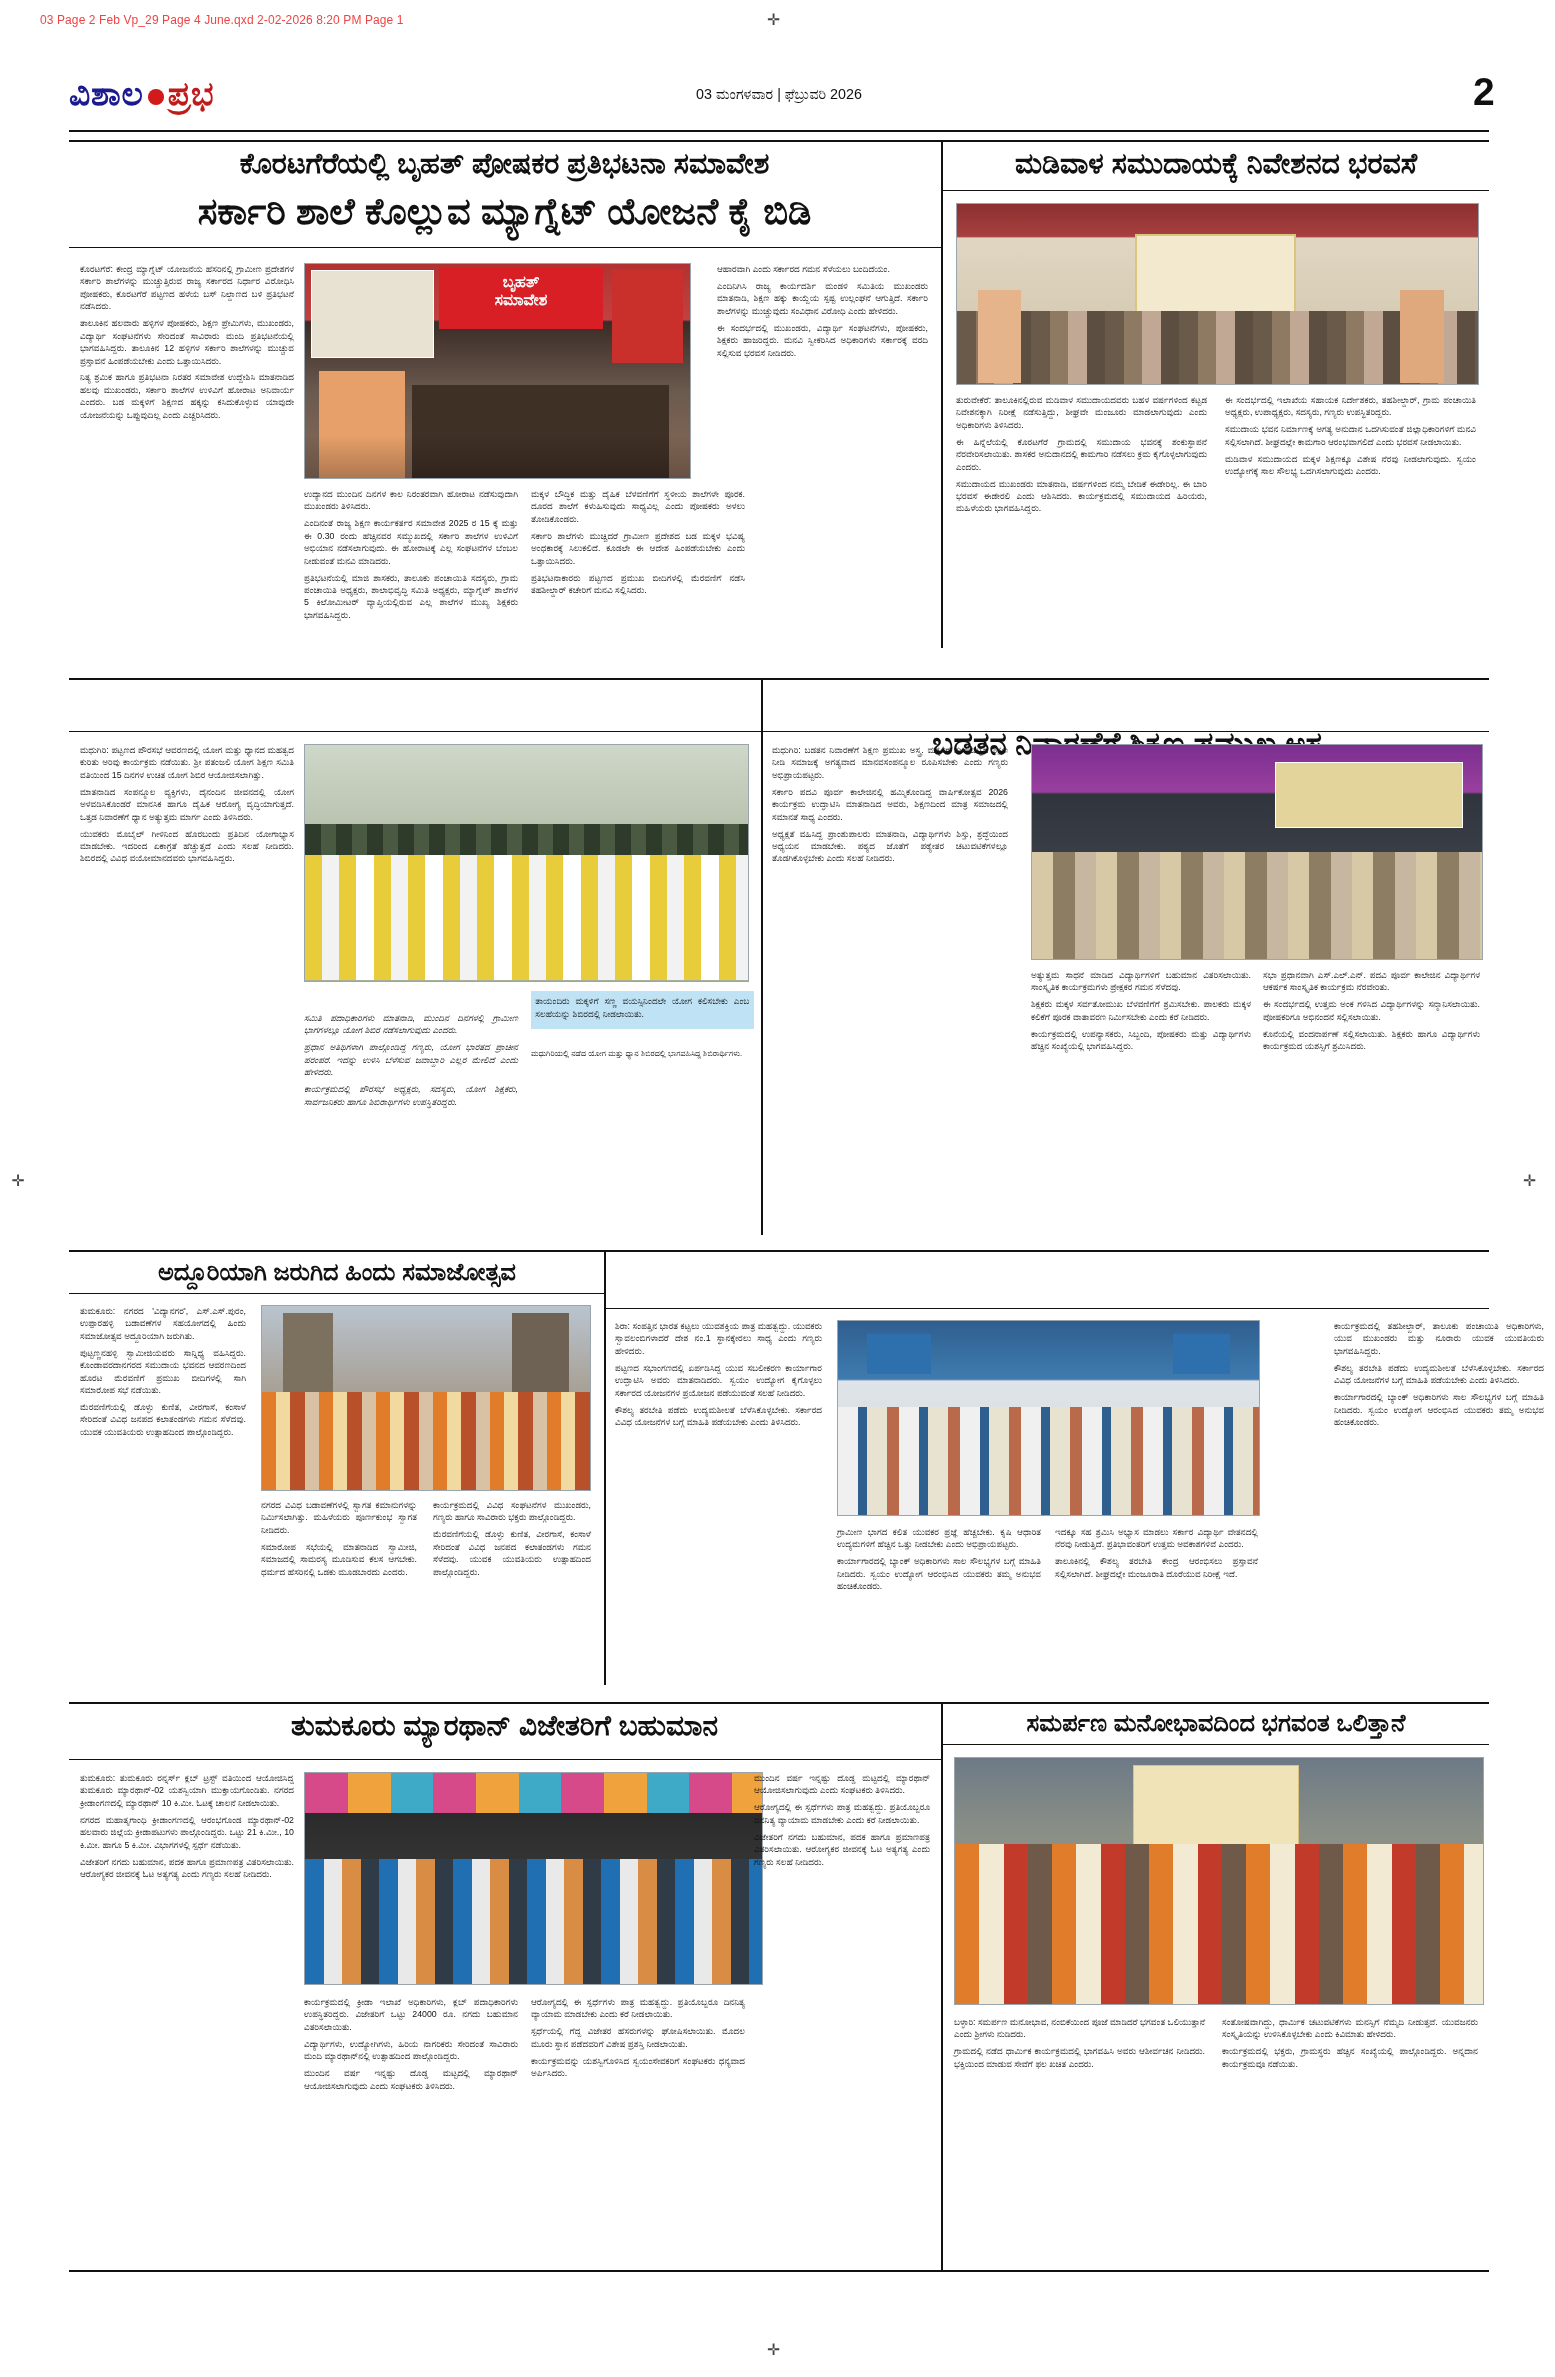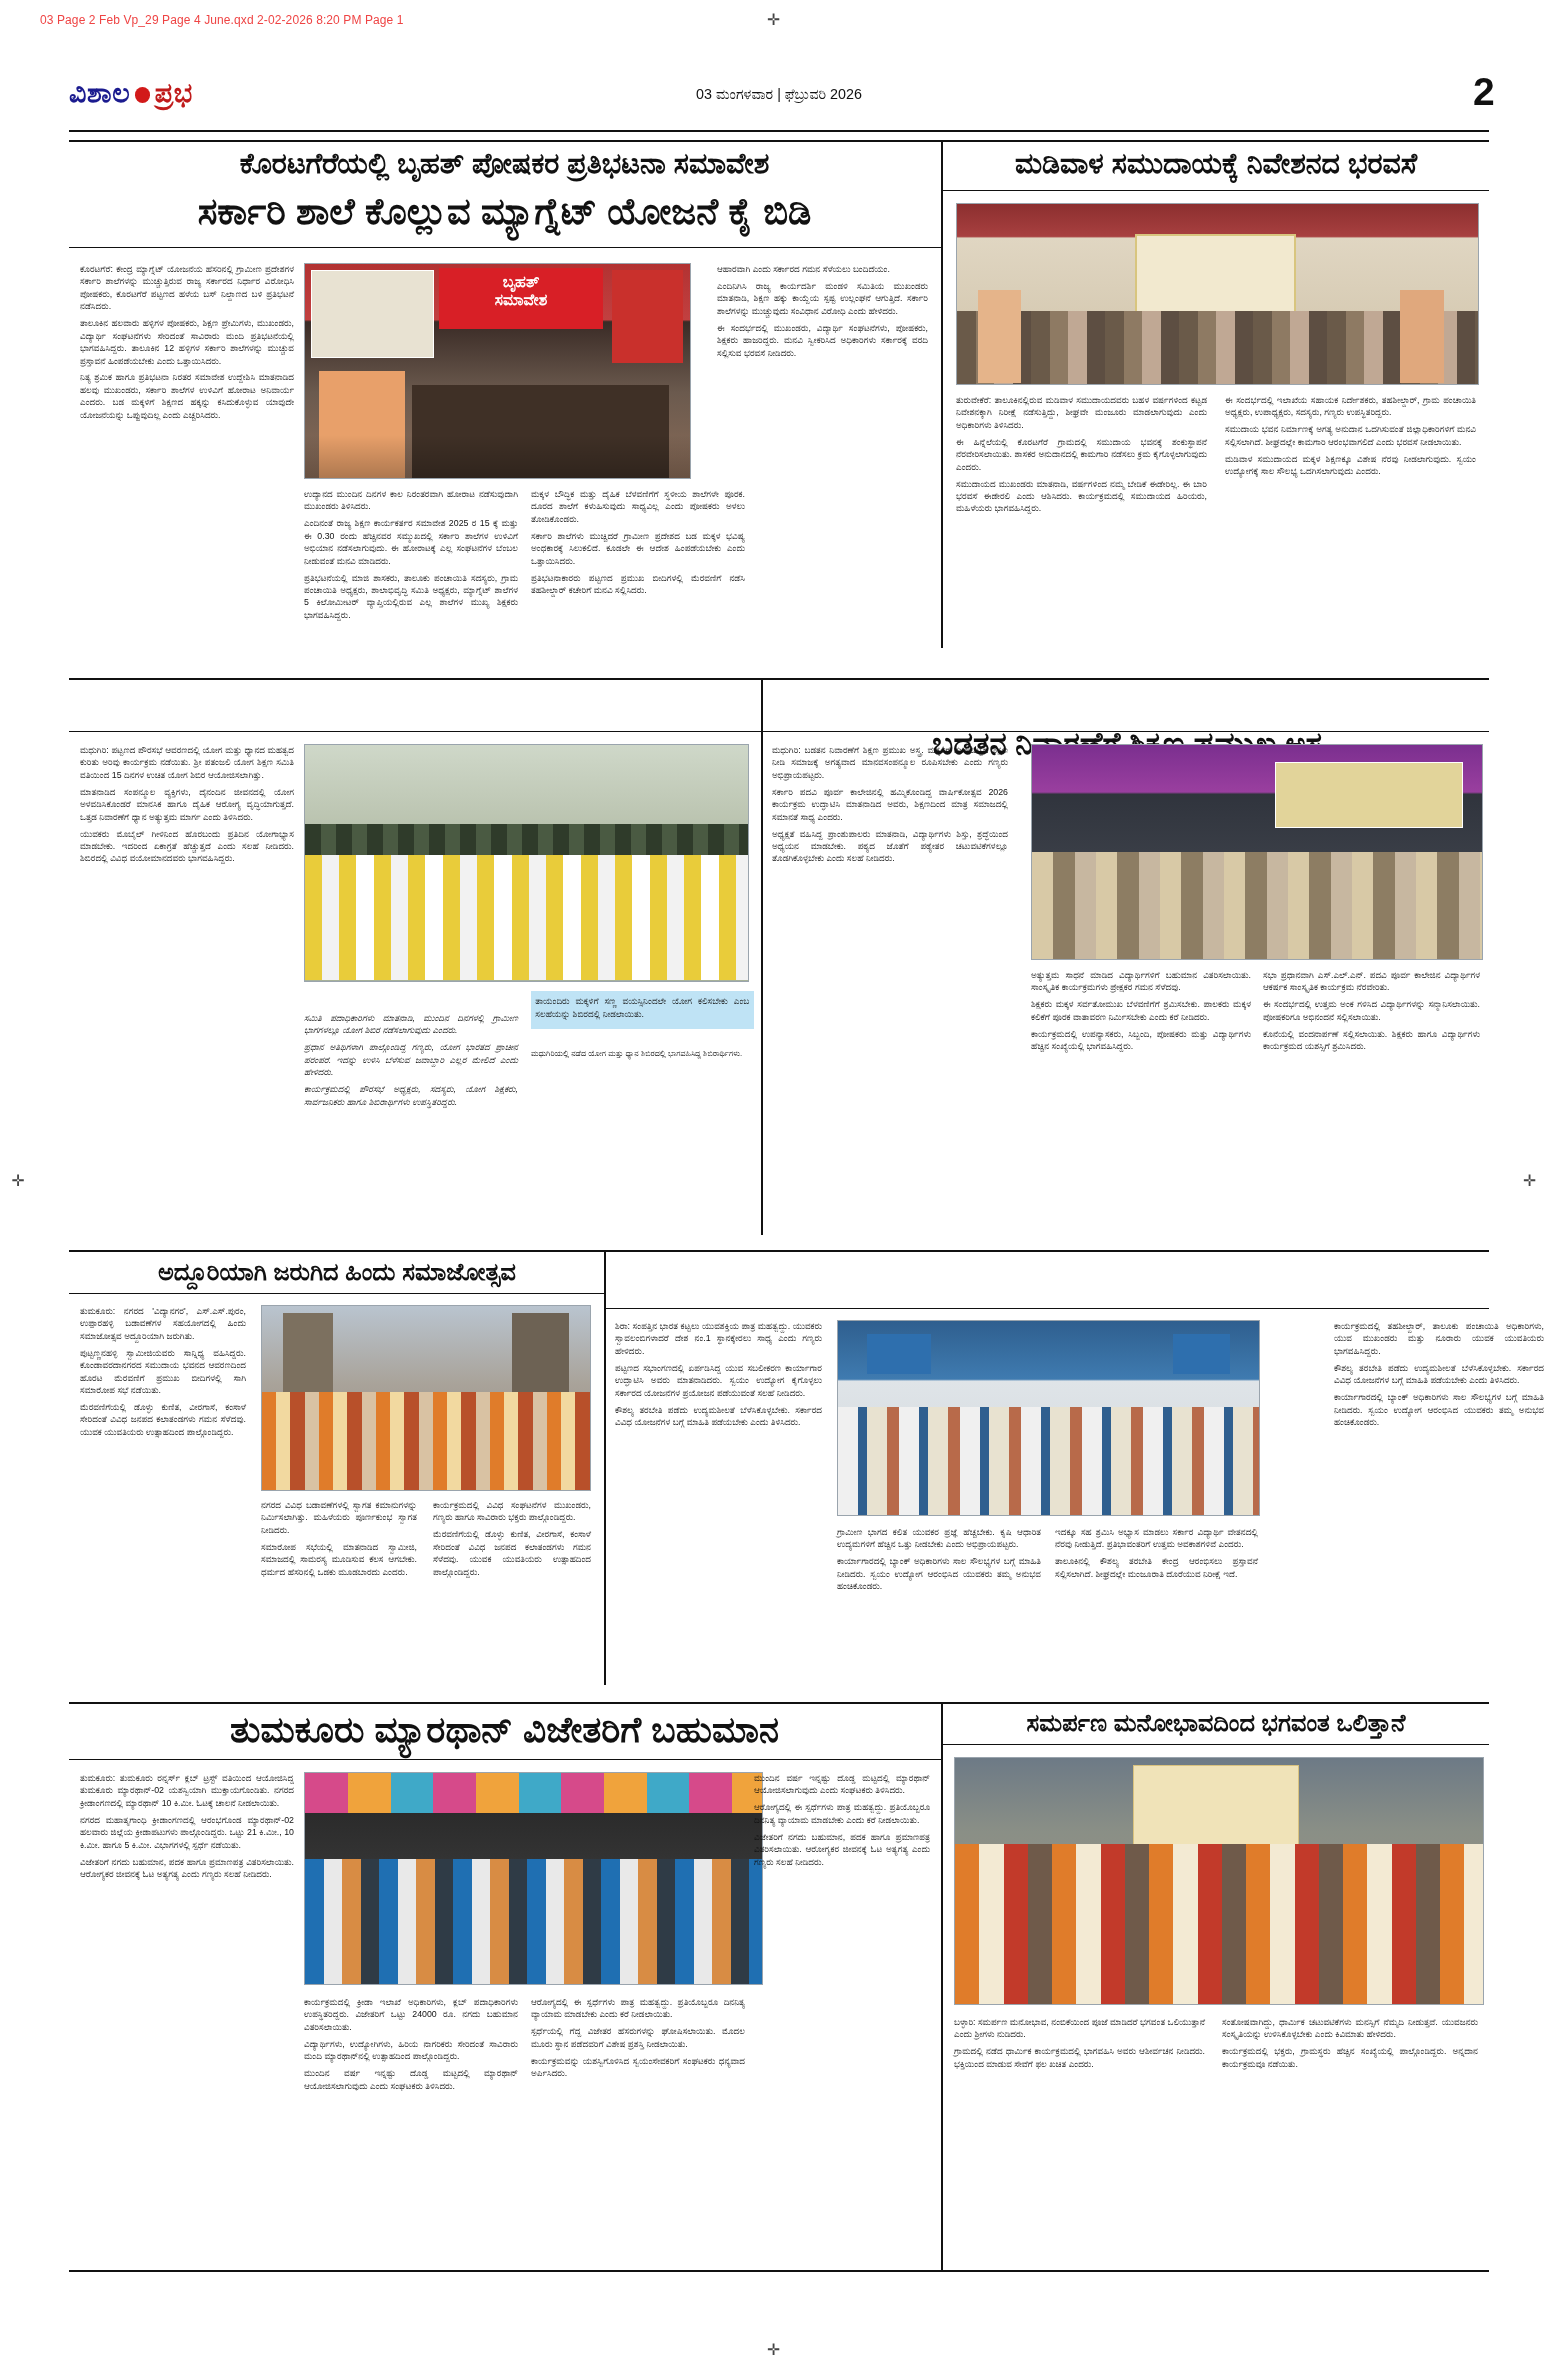--- a/index.html
+++ b/index.html
@@ -1,21 +1,21 @@
 <!DOCTYPE html>
 <html style="font-size:11.4px"><head>
 <meta charset="utf-8">
 <style>
   html,body{margin:0;padding:0;background:#ffffff;}
   body{font-family:"Liberation Sans",sans-serif;color:#000;}
   .page{width:1555px;height:2377px;position:relative;background:#fff;box-sizing:border-box;}
   .printbar{position:absolute;top:13px;left:40px;font-size:12px;font-family:"Liberation Sans",sans-serif;color:#ef4444;letter-spacing:0.1px;}
   .regmark{position:absolute;font-size:15.7px;color:#444;}
   .masthead{position:absolute;top:77px;left:69px;width:1420px;height:53px;border-bottom:2.1px solid #111;}
-  .logo{position:absolute;left:0;top:1.4px;font-size:27px;font-weight:bold;color:#1b1b8f;letter-spacing:0.7px;}
+  .logo{position:absolute;left:0;top:1.4px;font-size:33px;font-weight:bold;color:#1b1b8f;letter-spacing:0.7px;font-family:Liberation Mono, monospace;}
   .logo .red{color:#c01b1b;}
   .logo .dot{display:inline-block;width:15.7px;height:15.7px;border-radius:50%;background:#d21a1a;vertical-align:middle;margin:0 4.3px;}
   .masthead-date{position:absolute;left:50%;transform:translateX(-50%);top:8.6px;font-size:14.3px;color:#111;}
   .pageno{position:absolute;right:-5.7px;top:-7.1px;font-size:39px;font-weight:bold;color:#111;}
 
   .rule{position:absolute;background:#111;}
   .hr{height:2.1px;}
   .vr{width:2.1px;}
 
   .head1{font-weight:bold;color:#111;text-align:center;line-height:1.12;}
@@ -210,21 +210,21 @@
   <div class="col-text" style="position:absolute;left:1334px;top:1320px;width:210px;">
     <p>ಕಾರ್ಯಕ್ರಮದಲ್ಲಿ ತಹಶೀಲ್ದಾರ್, ತಾಲೂಕು ಪಂಚಾಯಿತಿ ಅಧಿಕಾರಿಗಳು, ಯುವ ಮುಖಂಡರು ಮತ್ತು ನೂರಾರು ಯುವಕ ಯುವತಿಯರು ಭಾಗವಹಿಸಿದ್ದರು.</p>
     <p>ಕೌಶಲ್ಯ ತರಬೇತಿ ಪಡೆದು ಉದ್ಯಮಶೀಲತೆ ಬೆಳೆಸಿಕೊಳ್ಳಬೇಕು. ಸರ್ಕಾರದ ವಿವಿಧ ಯೋಜನೆಗಳ ಬಗ್ಗೆ ಮಾಹಿತಿ ಪಡೆಯಬೇಕು ಎಂದು ತಿಳಿಸಿದರು.</p>
     <p>ಕಾರ್ಯಾಗಾರದಲ್ಲಿ ಬ್ಯಾಂಕ್ ಅಧಿಕಾರಿಗಳು ಸಾಲ ಸೌಲಭ್ಯಗಳ ಬಗ್ಗೆ ಮಾಹಿತಿ ನೀಡಿದರು. ಸ್ವಯಂ ಉದ್ಯೋಗ ಆರಂಭಿಸಿದ ಯುವಕರು ತಮ್ಮ ಅನುಭವ ಹಂಚಿಕೊಂಡರು.</p>
   </div>
 
   <div class="rule hr" style="left:69px;top:1702px;width:1420px;"></div>
   <div class="rule vr" style="left:941px;top:1702px;height:568px;"></div>
   <div class="rule hr" style="left:69px;top:2270px;width:1420px;"></div>
 
-  <div class="head1" style="position:absolute;left:80px;top:1710px;width:849px;font-size:36px;">ತುಮಕೂರು ಮ್ಯಾರಥಾನ್ ವಿಜೇತರಿಗೆ ಬಹುಮಾನ</div>
+  <div class="head1" style="position:absolute;left:80px;top:1710px;width:849px;font-size:28px;">ತುಮಕೂರು ಮ್ಯಾರಥಾನ್ ವಿಜೇತರಿಗೆ ಬಹುಮಾನ</div>
   <div class="rule hr" style="left:69px;top:1759px;width:872px;height:1.4px;"></div>
 
   <div class="photo" style="left:304px;top:1772px;width:457px;height:211px;">
     <div class="sky" style="background:linear-gradient(180deg,#d94a8c 0%,#e96fa6 18%,#2b2b2b 19%,#4a4a4a 100%);"></div>
     <div style="position:absolute;left:0;top:0;width:100%;height:40px;background:repeating-linear-gradient(90deg,#d64a8a 0 43px,#f0a33c 43px 86px,#3fa9c8 86px 128px);"></div>
     <div style="position:absolute;left:0;top:86px;width:100%;height:126px;background:repeating-linear-gradient(90deg,#1f6fb2 0 18.6px,#e9e9e9 18.6px 37px,#d88c44 37px 56px,#2f3b46 56px 74px);"></div>
   </div>
 
   <div class="col-text" style="position:absolute;left:80px;top:1772px;width:214px;">
     <p>ತುಮಕೂರು: ತುಮಕೂರು ರನ್ನರ್ಸ್ ಕ್ಲಬ್ ಟ್ರಸ್ಟ್ ವತಿಯಿಂದ ಆಯೋಜಿಸಿದ್ದ ತುಮಕೂರು ಮ್ಯಾರಥಾನ್-02 ಯಶಸ್ವಿಯಾಗಿ ಮುಕ್ತಾಯಗೊಂಡಿತು. ನಗರದ ಕ್ರೀಡಾಂಗಣದಲ್ಲಿ ಮ್ಯಾರಥಾನ್ 10 ಕಿ.ಮೀ. ಓಟಕ್ಕೆ ಚಾಲನೆ ನೀಡಲಾಯಿತು.</p>

